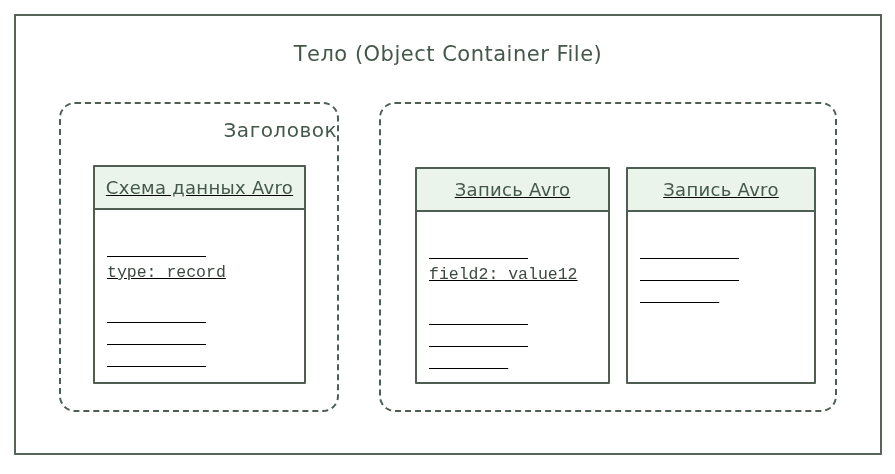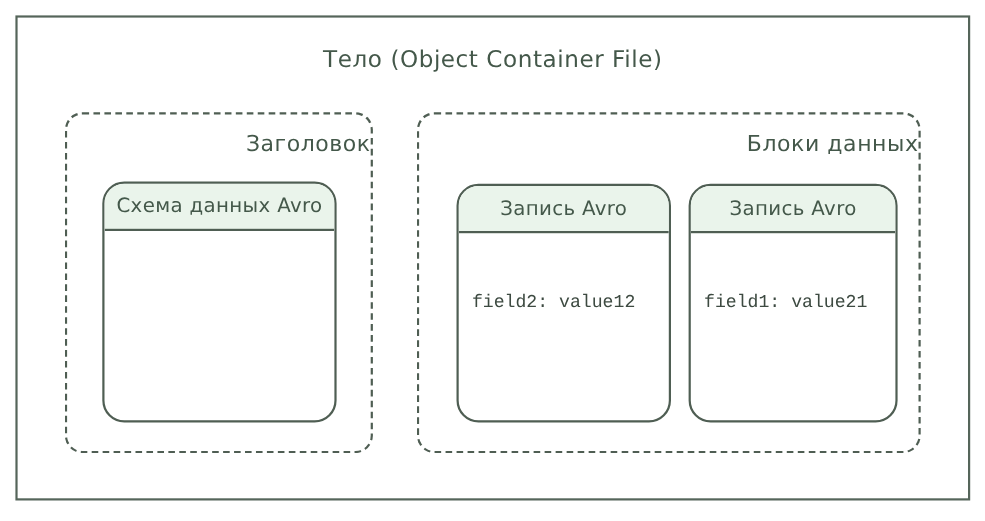--- a/index.html
+++ b/index.html
@@ -49,23 +49,24 @@
     position: absolute;
     left: 0; right: 0; top: 14px;
     text-align: right;
     font-size: 20px;
     color: var(--text);
     letter-spacing: 0.5px;
   }
   .node-box {
     position: absolute;
     border: 2px solid var(--dash);
-    border-radius: 20px;
+    border-radius: 1px;
     background: var(--background);
     overflow: hidden;
+    text-decoration: underline;
   }
   .schema-box { left: 32px; top: 61px; width: 213px; height: 219px; }
   .record-box-1 { left: 34px; top: 63px; width: 195px; height: 217px; }
   .record-box-2 { left: 245px; top: 63px; width: 190px; height: 217px; }
   .node-header {
     height: 43px;
     background: var(--header-fill);
     border-bottom: 2px solid var(--dash);
     display: flex;
     align-items: center;
@@ -92,48 +93,47 @@
     <div class="main-title">Тело (Object Container File)</div>
 
     <div class="dashed-box dashed-header">
       <div class="section-title">Заголовок</div>
 
       <div class="node-box schema-box">
         <div class="node-header">
           <span>Схема данных Avro</span>
         </div>
         <div class="node-body">
+          <div>type: record</div>
           
           
           
           
         </div>
       </div>
     </div>
 
     <div class="dashed-box dashed-datablocks">
-      <div class="section-title">Блоки данных</div>
 
       <div class="node-box record-box-1">
         <div class="node-header">
           <span>Запись Avro</span>
         </div>
         <div class="node-body">
           <div>field2: value12</div>
           
           
         </div>
       </div>
 
       <div class="node-box record-box-2">
         <div class="node-header">
           <span>Запись Avro</span>
         </div>
         <div class="node-body">
-          <div>field1: value21</div>
           
           
         </div>
       </div>
     </div>
 
   </div>
 </div>
 
 </body></html>

